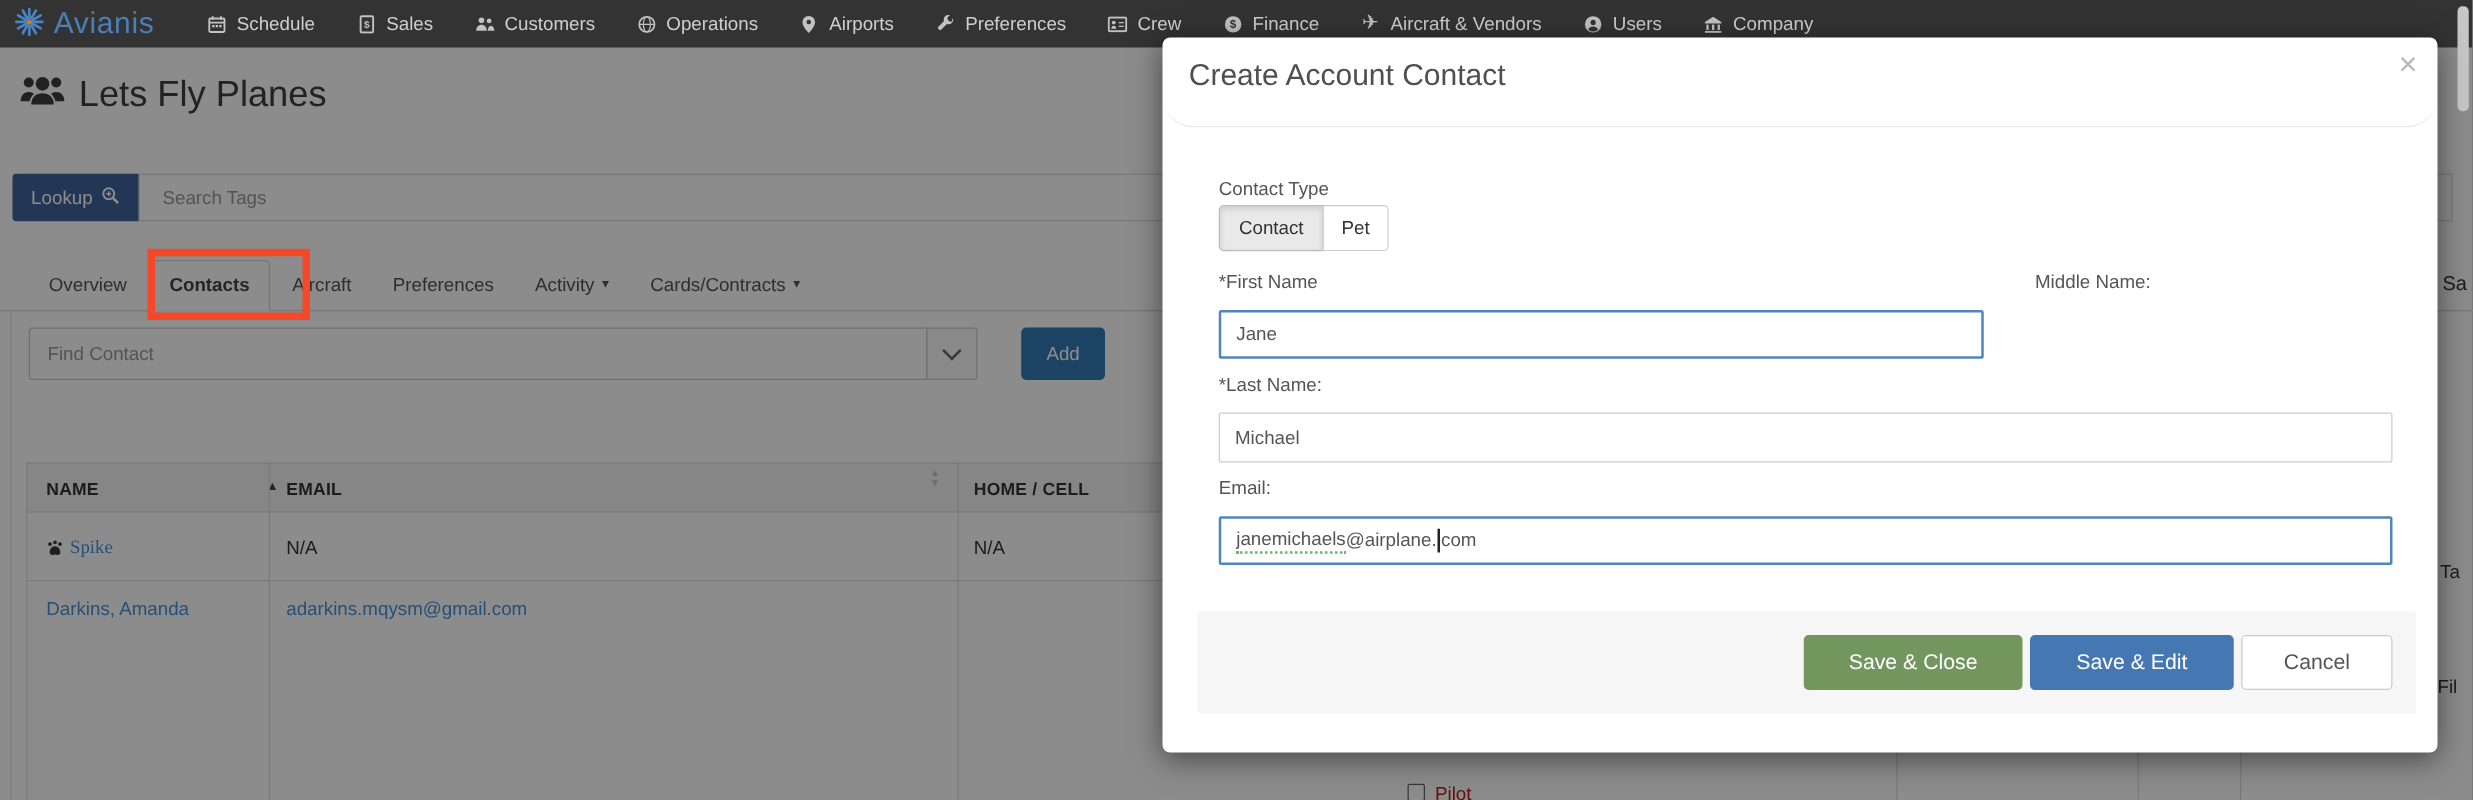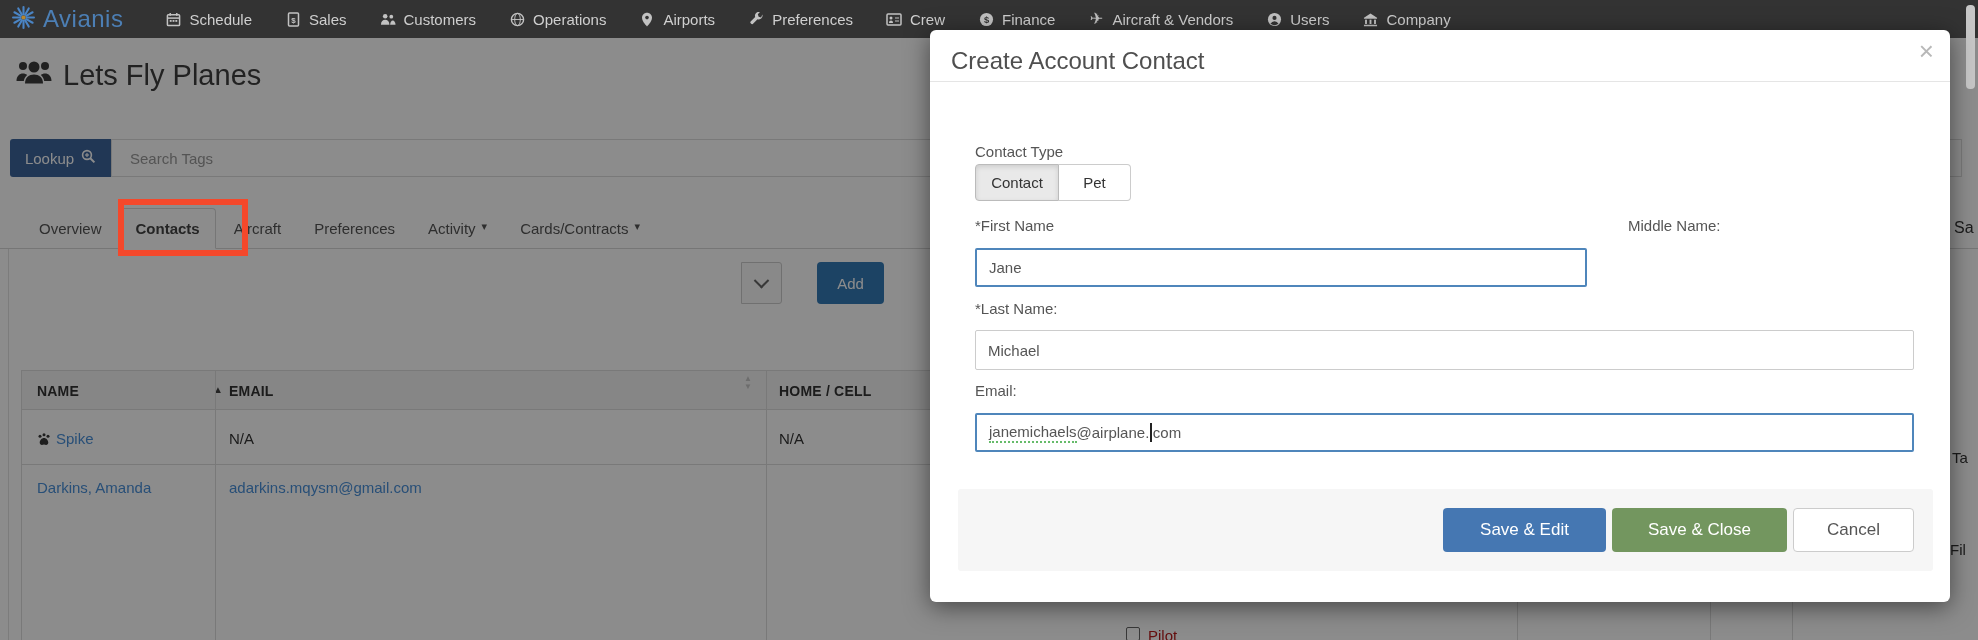--- a/index.html
+++ b/index.html
@@ -69,30 +69,30 @@
   
   .backdrop{position:absolute;inset:0;background:rgba(0,0,0,0.45);z-index:40;}
   .annotation-box{position:absolute;left:118px;top:199px;width:130px;height:57px;
                   border:6px solid #f4482b;box-sizing:border-box;z-index:60;}
   .scrollbar-thumb{position:absolute;left:1966px;top:5px;width:9px;height:84px;background:#c7c7c7;
                    border-radius:4px;z-index:55;}
 
   
   .modal{position:absolute;left:930px;top:30px;width:1020px;height:572px;background:#fff;
          border-radius:6px;box-shadow:0 5px 25px rgba(0,0,0,.5);z-index:70;}
-  .modal-header{position:relative;height:52px;border-bottom:1px solid #e5e5e5;box-sizing:border-box;}
+  .modal-header{position:relative;height:72px;border-bottom:1px solid #e5e5e5;box-sizing:border-box;border-radius:25px;}
   .modal-title{position:absolute;left:21px;top:17px;font-size:24px;color:#4f4f4f;}
   .modal-close{position:absolute;right:16px;top:8px;font-size:26px;color:#b8b8b8;cursor:pointer;line-height:1;}
   .m-label{position:absolute;font-size:15px;color:#555;}
   .seg{position:absolute;left:45px;top:134px;display:flex;}
   .seg-btn{height:37px;border:1px solid #ccc;font-size:15px;color:#333;display:flex;align-items:center;
            justify-content:center;box-sizing:border-box;cursor:pointer;background:#fff;}
   .seg-btn.sel{background:#e9e9e9;border-color:#bbb;box-shadow:inset 0 2px 5px rgba(0,0,0,.12);}
   .seg-btn.first{width:84px;border-radius:4px 0 0 4px;}
-  .seg-btn.second{width:72px;border-left:0;border-radius:0 4px 4px 0;}
+  .seg-btn.second{width:52px;border-left:0;border-radius:0 4px 4px 0;}
   .m-input{position:absolute;height:39px;border:1px solid #ccc;box-sizing:border-box;border-radius:2px;
            font-size:15px;color:#555;padding:0 0 0 12px;font-family:"Liberation Sans",sans-serif;
            outline:none;background:#fff;}
   .m-input::placeholder{color:#999;}
   .m-input.focused{border:2px solid #4f86bb;}
   .email-box{position:absolute;left:45px;top:383px;width:939px;height:39px;border:2px solid #4f86bb;
              box-sizing:border-box;border-radius:2px;display:flex;align-items:center;padding-left:12px;
              font-size:15px;color:#555;}
   .spell{border-bottom:2px dotted #66bb6a;padding-bottom:1px;}
   .caret-bar{display:inline-block;width:1.5px;height:19px;background:#222;margin:0 1px;vertical-align:middle;}
@@ -157,20 +157,21 @@
         <span class="caret">▾</span>
         </div>
       <div class="tab">
         <span>Cards/Contracts</span>
         <span class="caret">▾</span>
         </div>
     </div>
 
     <div class="panel-left-border"></div>
 
+    <input class="find-input" placeholder="Find Contact" style="">
     <div class="dd-btn">
       <div class="chev"></div>
     </div>
     <button class="add-btn">Add</button>
 
     <div class="thead">
       <span class="th" style="left:16px;">NAME</span>
       <span class="sort-asc">▲</span>
       <span class="th" style="left:208px;">EMAIL</span>
       <span class="sort-both">
@@ -188,21 +189,21 @@
     <div class="row-divider"></div>
 
     <span class="cell" style="left:37px;top:432px;">
       <svg width="14" height="13" viewBox="0 0 14 13" fill="#3a3a3a">
         <circle cx="3" cy="3.2" r="1.5"></circle>
           <circle cx="7" cy="1.8" r="1.5"></circle>
           <circle cx="11" cy="3.2" r="1.5"></circle>
         <path d="M7 5c2.4 0 4.3 2.4 4.3 4.6 0 1.4-1 2.4-2.2 2.4-.8 0-1.4-.4-2.1-.4s-1.3.4-2.1.4C3.7 12 2.7 11 2.7 9.6 2.7 7.4 4.6 5 7 5z"></path>
       </svg>
     </span>
-    <span class="cell link" style="left:56px;top:430px;">Spike</span>
+    <span class="cell link" style="left:56px;top:430px;font-family:Liberation Serif, serif;">Spike</span>
     <span class="cell" style="left:229px;top:430px;">N/A</span>
     <span class="cell" style="left:779px;top:430px;">N/A</span>
 
     <span class="cell link" style="left:37px;top:479px;">Darkins, Amanda</span>
     <span class="cell link" style="left:229px;top:479px;">adarkins.mqysm@gmail.com</span>
 
     <div class="bg-checkbox-row" style="left:1126px;top:599px;">
       <span class="cb"></span>
       <span>Pilot</span>
     </div>
@@ -377,19 +378,19 @@
 
     <div class="m-label" style="left:45px;top:352px;">Email:</div>
     <div class="email-box">
       <span class="spell">janemichaels</span>
         <span>@airplane.</span>
         <span class="caret-bar"></span>
         <span>com</span>
     </div>
 
     <div class="modal-footer">
+      <button class="btn btn-save-close">Save &amp; Close</button>
       <button class="btn btn-save-edit">Save &amp; Edit</button>
-      <button class="btn btn-save-close">Save &amp; Close</button>
       <button class="btn btn-cancel">Cancel</button>
     </div>
   </div>
 
 </div>
 
 </body></html>

